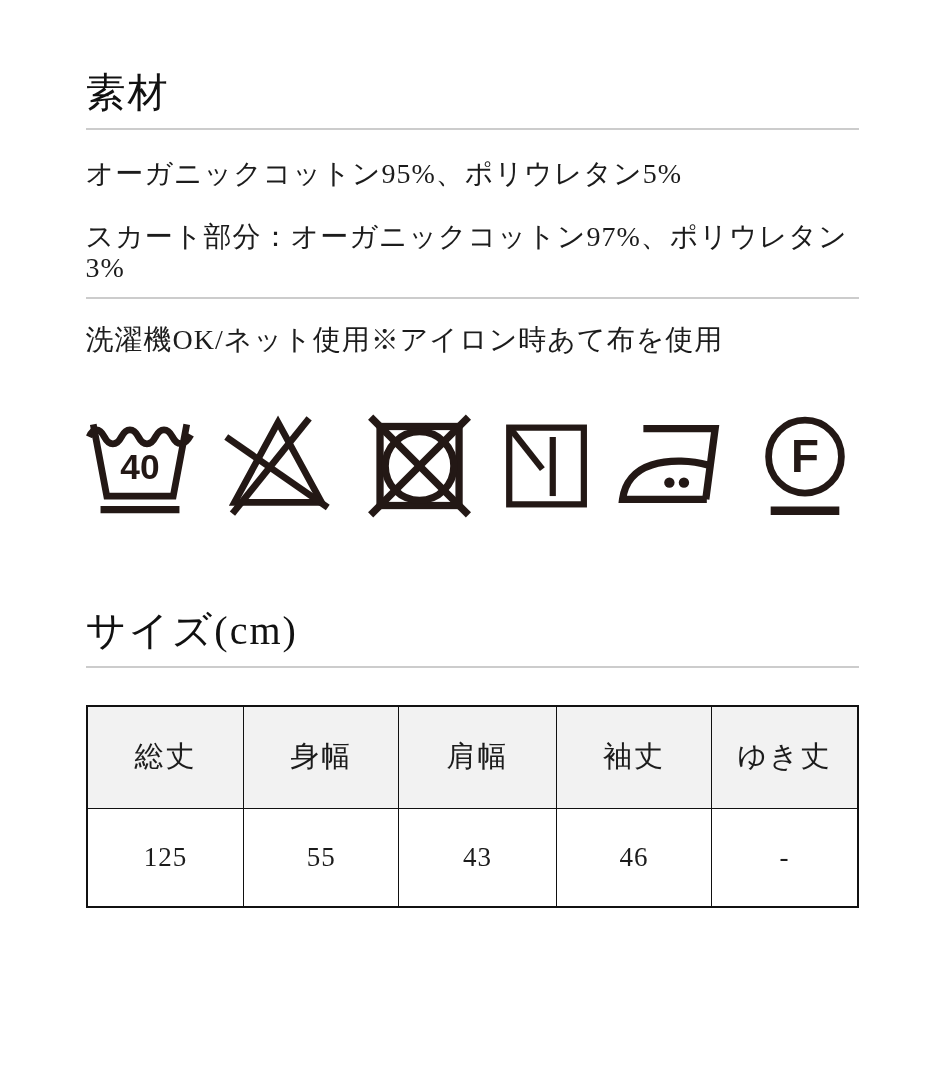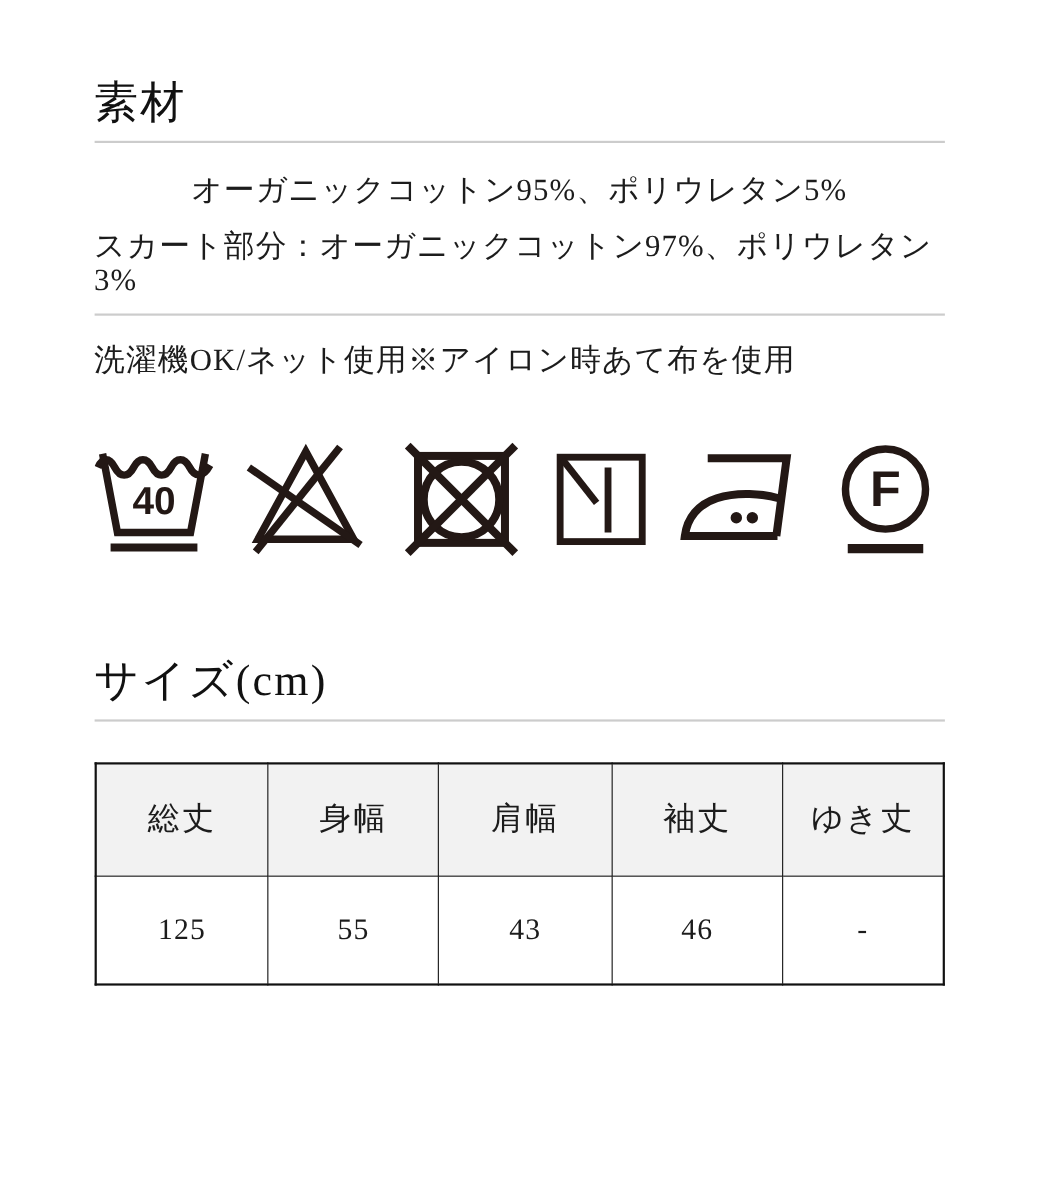--- a/index.html
+++ b/index.html
@@ -38,22 +38,22 @@
     margin-top: 14px;
   }
   .pad-first  { padding-top: 72px; }
   .pad-next   { padding-top: 92px; }
   .body-line {
     font-size: 28px;
     line-height: 1.1;
     letter-spacing: 1px;
     color: var(--text);
   }
-  .material-line-1 { margin-top: 29px; text-align: center; }
-  .material-line-2 { margin-top: 20px; }
+  .material-line-1 { margin-top: 29px; }
+  .material-line-2 { margin-top: 32px; }
   .care-note { margin-top: 26px; }
   .care-icons {
     display: flex;
     align-items: flex-end;
     gap: 26px;
     margin-top: 58px;
     color: var(--icon);
   }
   .care-icons svg { display: block; flex: 0 0 auto; }
   .care-icons svg path,

